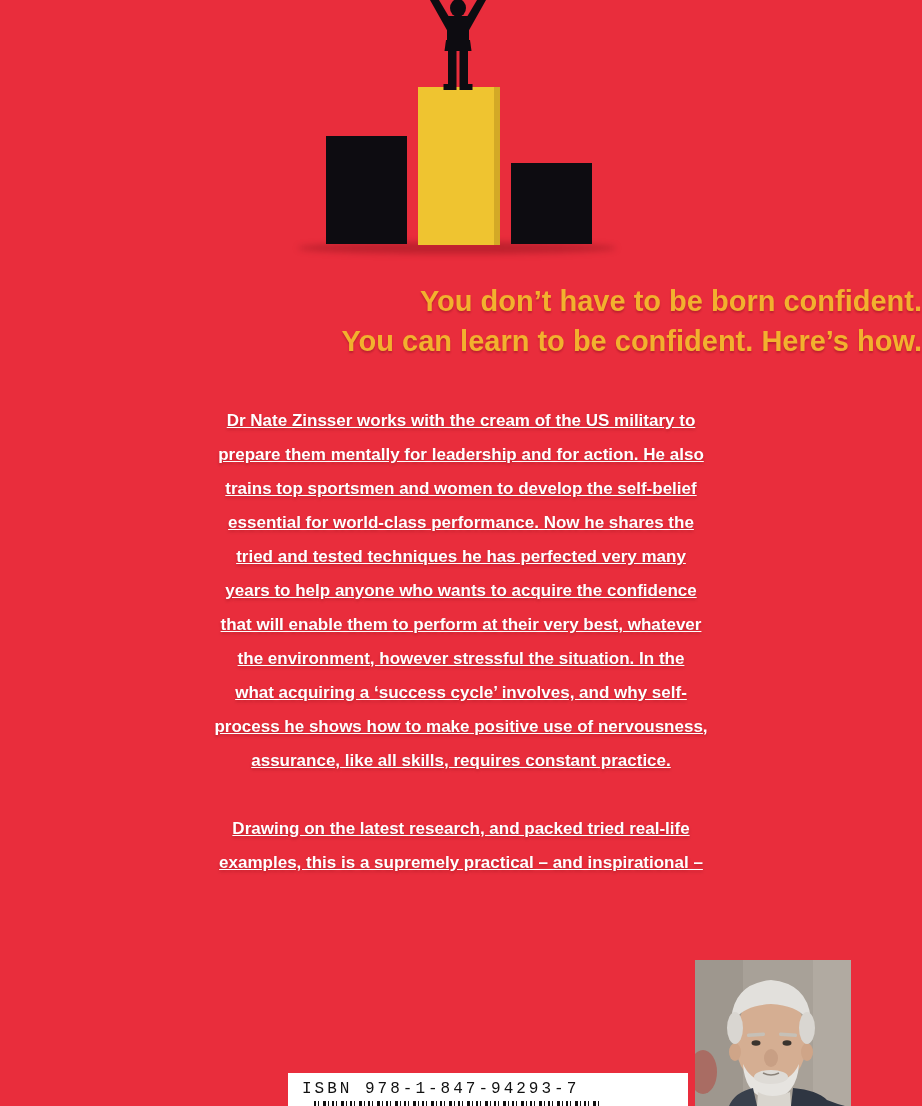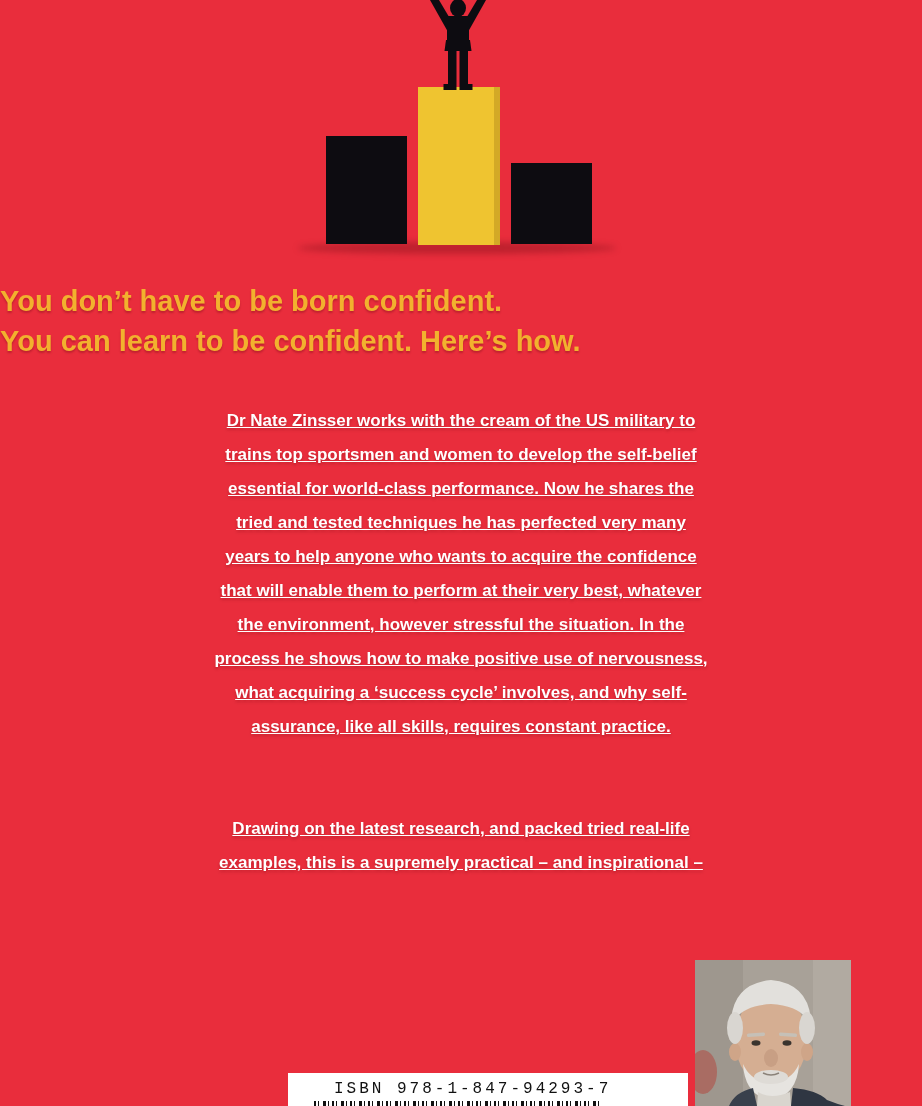--- a/index.html
+++ b/index.html
@@ -15,42 +15,42 @@
     background:rgba(125,15,25,0.40);border-radius:50%;filter:blur(3px);
   }
   .bar{position:absolute;}
   .bar-left  {left:326px;top:136px;width:81px;height:108px;background:#0D0C11;}
   .bar-center{left:418px;top:87px;width:82px;height:158px;background:#EFC430;
               box-shadow:inset -6px 0 0 rgba(160,120,20,0.35);}
   .bar-right {left:511px;top:163px;width:81px;height:81px;background:#0D0C11;}
   .winner-figure{position:absolute;left:428px;top:0;width:60px;height:92px;}
   
   .headline{
-    position:absolute;top:281px;left:0;width:922px;text-align:left;
+    position:absolute;top:281px;left:0;width:922px;text-align:right;
     color:#F2B12E;font-weight:bold;font-size:29px;line-height:40px;
     text-shadow:0 2px 2px rgba(95,8,16,0.30);
   }
   
   .blurb{
     position:absolute;left:91px;width:740px;text-align:center;
     color:#FFFFFF;font-weight:bold;font-size:17px;line-height:34px;
     text-shadow:0 2px 3px rgba(95,0,10,0.30);
     text-decoration:underline;
   }
   .blurb-1{top:404px;}
   .blurb-2{top:812px;}
   
   .isbn-box{
     position:absolute;left:288px;top:1073px;width:400px;height:44px;
     background:#FFFFFF;
   }
   .isbn-text{
     position:absolute;left:14px;top:7px;color:#111111;
     font-family:"Liberation Mono","DejaVu Sans Mono",monospace;
-    font-size:16px;letter-spacing:3px;white-space:nowrap;margin-left:32px;
+    font-size:16px;letter-spacing:3px;white-space:nowrap;
   }
   .barcode{
     position:absolute;left:26px;top:28px;width:286px;height:14px;
     background:repeating-linear-gradient(90deg,
       #111 0 2px,#fff 2px 4px,#111 4px 5px,#fff 5px 9px,
       #111 9px 12px,#fff 12px 14px,#111 14px 15px,#fff 15px 18px);
   }
   
   .author-photo{position:absolute;left:695px;top:960px;width:156px;height:146px;overflow:hidden;}
 </style>
@@ -79,28 +79,29 @@
     </svg>
   </div>
 
   <div class="headline">
     <div>You don’t have to be born confident.</div>
     <div>You can learn to be confident. Here’s how.</div>
   </div>
 
   <div class="blurb blurb-1">
     <div>Dr Nate Zinsser works with the cream of the US military to</div>
+    <div>prepare them mentally for leadership and for action. He also</div>
     <div>trains top sportsmen and women to develop the self-belief</div>
     <div>essential for world-class performance. Now he shares the</div>
     <div>tried and tested techniques he has perfected very many</div>
     <div>years to help anyone who wants to acquire the confidence</div>
     <div>that will enable them to perform at their very best, whatever</div>
     <div>the environment, however stressful the situation. In the</div>
+    <div>what acquiring a ‘success cycle’ involves, and why self-</div>
     <div>process he shows how to make positive use of nervousness,</div>
-    <div>what acquiring a ‘success cycle’ involves, and why self-</div>
     <div>assurance, like all skills, requires constant practice.</div>
   </div>
 
   <div class="blurb blurb-2">
     <div>Drawing on the latest research, and packed tried real-life</div>
     <div>examples, this is a supremely practical – and inspirational –</div>
   </div>
 
   <div class="isbn-box">
     <div class="isbn-text">ISBN 978-1-847-94293-7</div>

